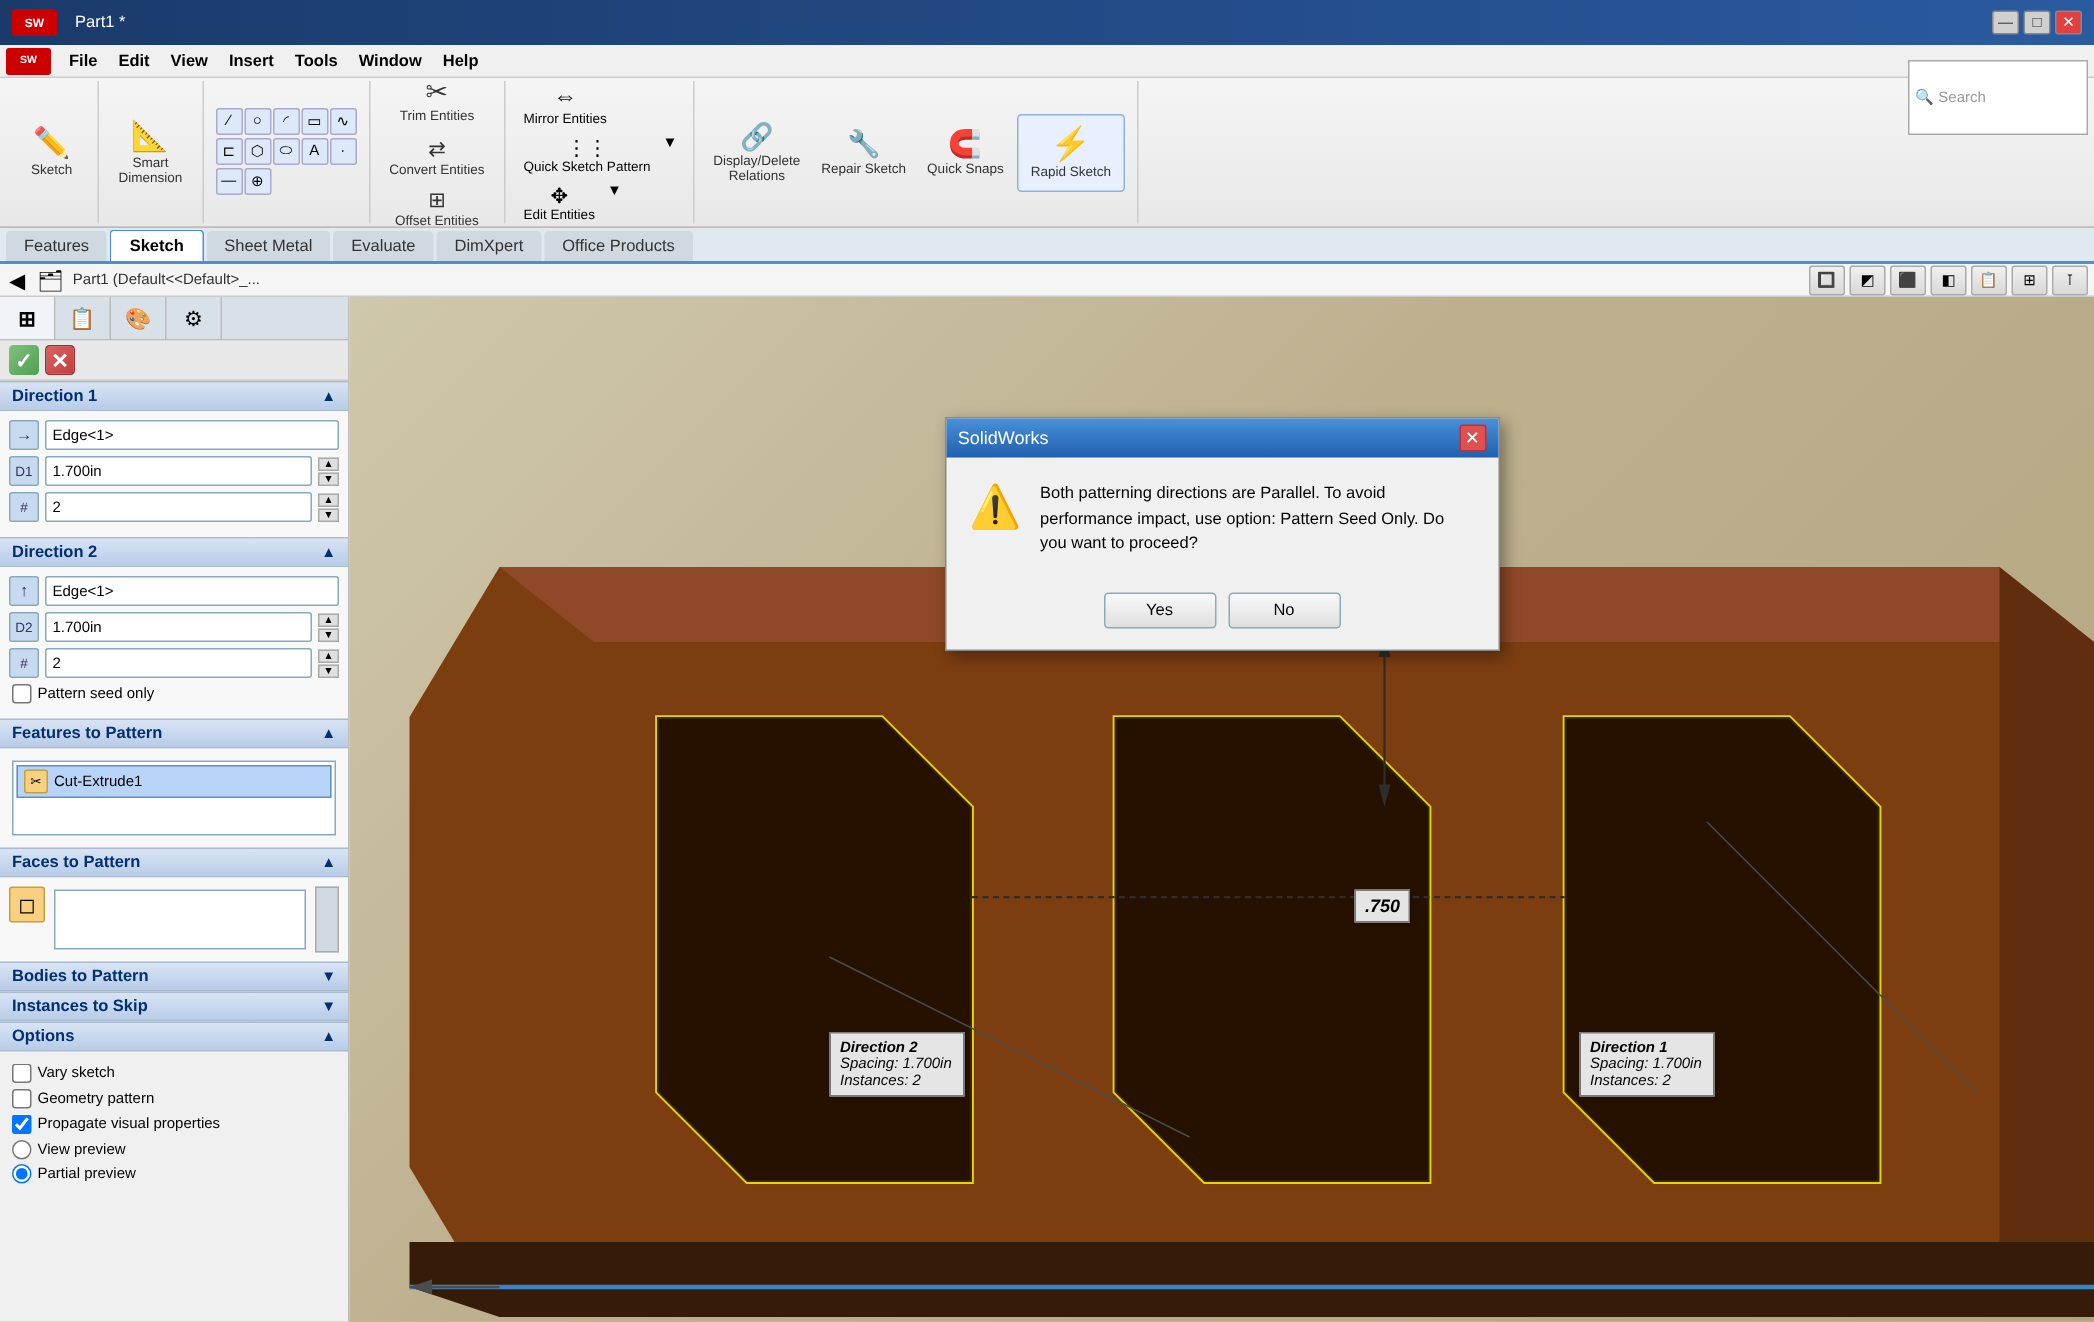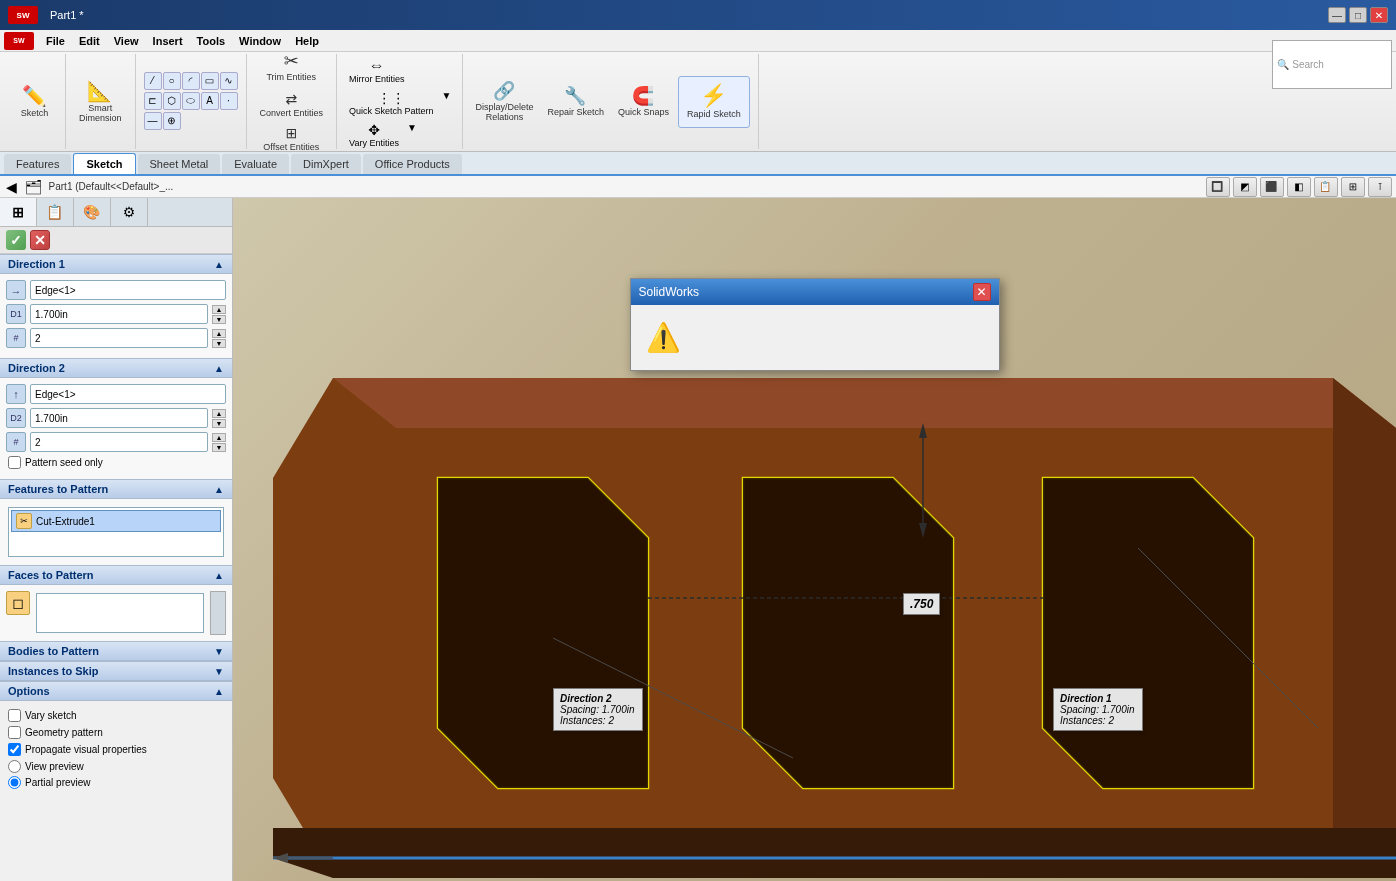--- a/index.html
+++ b/index.html
@@ -506,21 +506,21 @@
     <div class="toolbar-row">
       <div class="toolbar-btn-small">
         <div class="icon" style="font-size:14px;">⋮⋮</div>
         <span>Quick Sketch Pattern</span>
       </div>
       <div style="cursor:pointer;font-size:10px;padding:2px;">▼</div>
     </div>
     <div class="toolbar-row">
       <div class="toolbar-btn-small">
         <div class="icon" style="font-size:14px;">✥</div>
-        <span>Vary Entities</span>
+        <span>Edit Entities</span>
       </div>
       <div style="cursor:pointer;font-size:10px;padding:2px;">▼</div>
     </div>
   </div>
 
   <div class="toolbar-group" style="flex-direction:row;align-items:center;gap:4px;">
     <div class="toolbar-btn">
       <div class="icon" style="font-size:18px;">🔗</div>
       <span style="font-size:9px;text-align:center;">Display/Delete<br>Relations</span>
     </div>
@@ -790,19 +790,28 @@
 
         <div class="dialog-titlebar">
           <span>SolidWorks</span>
           <div class="dialog-close">
             <span>✕</span>
           </div>
         </div>
 
         <div class="dialog-content">
           <div class="dialog-icon">⚠️</div>
-        </div>
-
+          <div class="dialog-message">Both patterning directions are Parallel. To avoid performance impact, use option: Pattern Seed Only. Do you want to proceed?</div>
+        </div>
+
+        <div class="dialog-buttons">
+          <div class="dialog-btn">
+            <span>Yes</span>
+          </div>
+          <div class="dialog-btn">
+            <span>No</span>
+          </div>
+        </div>
       </div>
     </div>
 
   </div>
 </div>
 
 </body></html>

